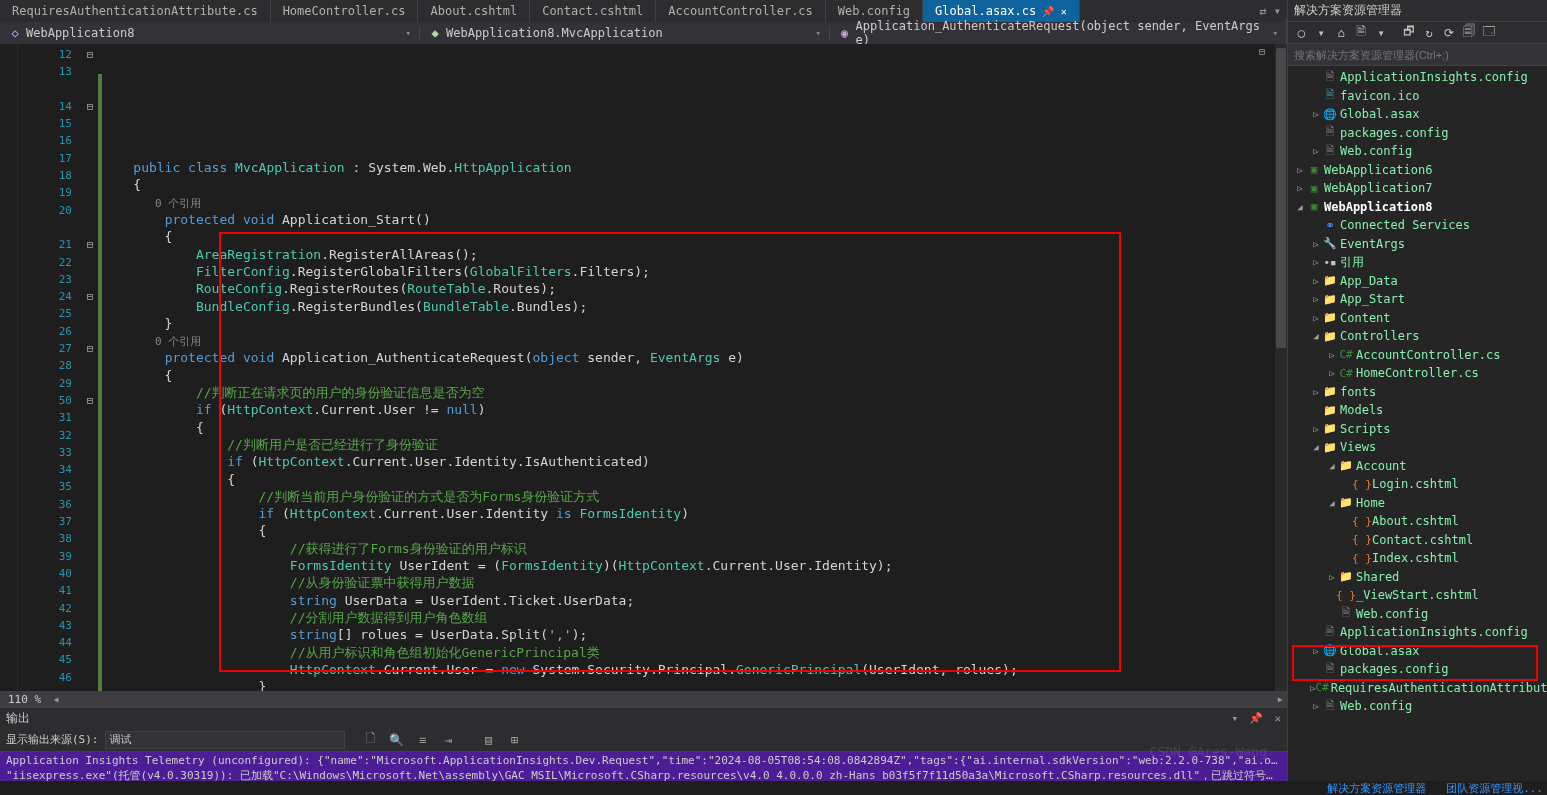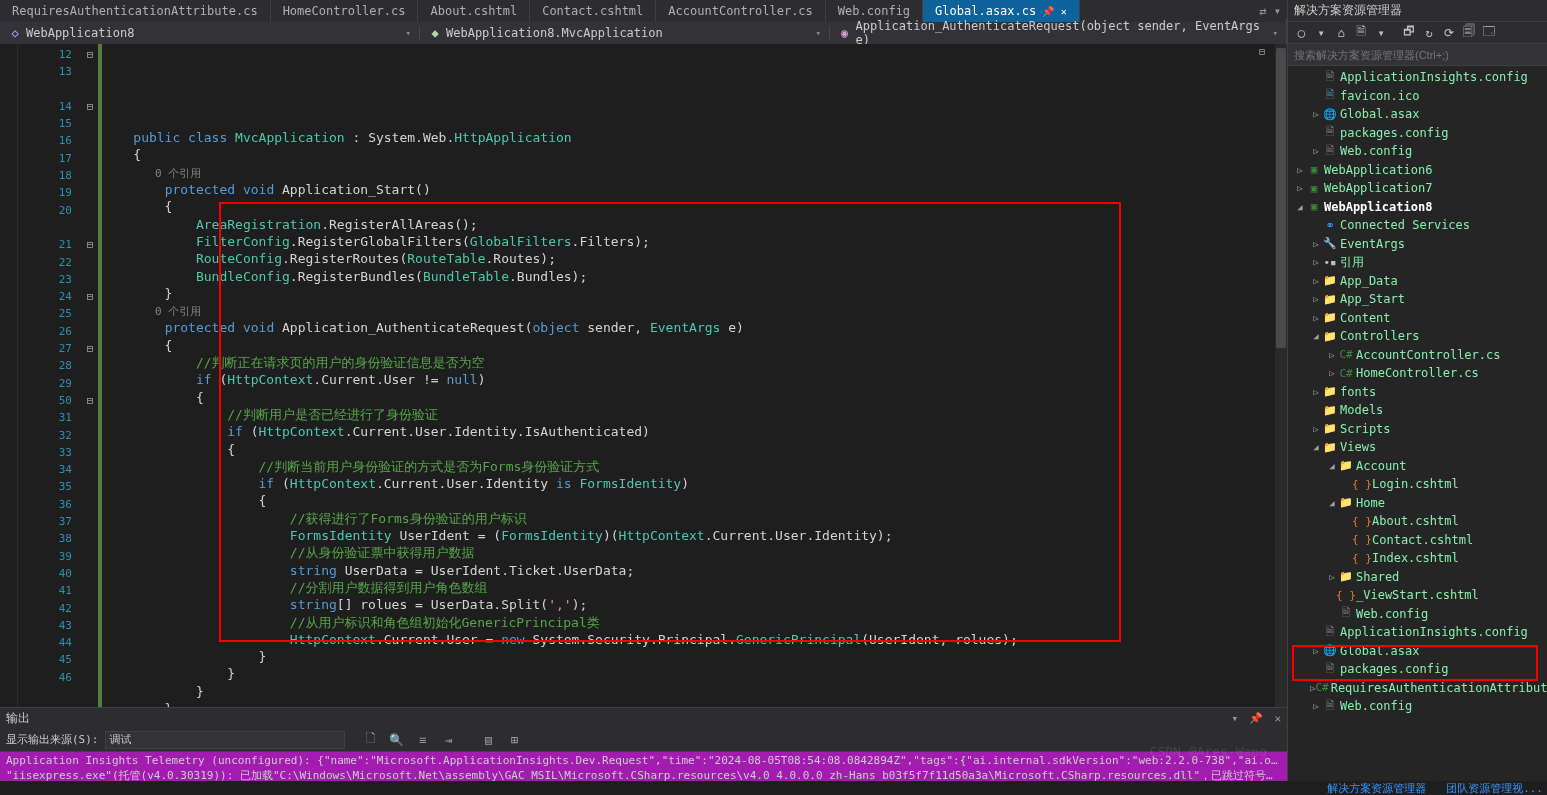--- a/index.html
+++ b/index.html
@@ -32,38 +32,38 @@
 .crumb-icon { width: 14px; height: 14px; display: inline-flex; align-items: center; justify-content: center; }
 .crumb .chev { color: #888; font-size: 9px; }
 .icon-csharp { color:#b4a0ff; } .icon-class{color:#b8d7a3;} .icon-method{color:#d4a3d4;}
 
 
 .editor-wrap { flex: 1; display: flex; overflow: hidden; position: relative; background: #1e1e1e; }
 .margin-col { width: 18px; background: #1e1e1e; border-right: 1px solid #2a2a2a; }
 .gutter { width: 64px; text-align: right; padding-right: 10px; color: #2b91af; font-family: Consolas, monospace; font-size: 11px; line-height: 17.3px; padding-top: 2px; user-select: none; position: relative; }
 .fold-col { width: 16px; font-family: Consolas, monospace; font-size: 11px; color: #a0a0a0; line-height: 17.3px; padding-top: 2px; user-select: none; text-align: center; }
 .fold-col .f { cursor: pointer; display: block; height: 17.3px; }
-.code-area { flex: 1; font-family: Consolas, monospace; font-size: 13px; line-height: 17.3px; padding-top: 16px; white-space: pre; position: relative; }
+.code-area { flex: 1; font-family: Consolas, monospace; font-size: 13px; line-height: 17.3px; padding-top: 16px; white-space: pre; position: relative; margin-top: 30px; }
 .code-line { height: 17.3px; padding-left: 4px; }
 .change-bar { position: absolute; left: 0; top: 0; width: 4px; background: #577b3a; height: 100%; }
 .red-box { position: absolute; border: 2px solid #f40000; pointer-events: none; z-index: 5; }
 .rb1 { left: 121px; top: 158px; width: 902px; height: 440px; }
 .scroll-ov { position: absolute; right: 0; top: 0; width: 12px; height: 100%; background: #2a2a2a; }
 .scroll-ov .thumb { position: absolute; top: 4px; right: 1px; width: 10px; height: 300px; background: #4a4a4a; border-radius: 2px; }
 .bottom-scroll { height: 16px; background: #3e3e42; display: flex; align-items: center; }
 .bottom-scroll .zoom { padding: 0 8px; color: #ccc; font-size: 11px; }
 .bottom-scroll .track { flex: 1; background: #3e3e42; height: 14px; margin: 0 14px; position: relative; }
 .bottom-scroll .btn { width: 14px; text-align: center; color: #999; }
 .corner-icon { position: absolute; top: 2px; right: 14px; width: 14px; height: 14px; font-size: 10px; color: #999; }
 
 
 .kw { color: #569cd6; } .cls { color: #4ec9b0; } .str { color: #d69d85; } .cmt { color: #57a64a; } .ref { color: #848484; font-size: 11px; }
 
 
-.output-pane { height: 74px; background: #a21caf; border-top: 1px solid #3f3f46; display: flex; flex-direction: column; }
+.output-pane { height: 74px; background: #4c1d95; border-top: 1px solid #3f3f46; display: flex; flex-direction: column; }
 .out-head { display: flex; height: 20px; align-items: center; padding: 0 6px; background: #2d2d30; }
 .out-head .title { font-size: 12px; color: #ccc; flex: 0 0 auto; }
 .out-head .spacer { flex: 1; }
 .out-head .btns span { margin-left: 4px; color: #999; cursor: pointer; font-size: 11px; }
 .out-toolbar { display: flex; height: 24px; align-items: center; padding: 0 6px; gap: 6px; background: #2d2d30; border-bottom: 1px solid #3f3f46; }
 .out-toolbar .lbl { font-size: 11px; color: #ccc; }
 .out-toolbar select, .out-toolbar .combo { background: #333337; color: #ccc; border: 1px solid #3f3f46; font-size: 11px; height: 18px; padding: 0 4px; width: 240px; }
 .out-toolbar .tbtn { width: 20px; height: 18px; display: inline-flex; align-items: center; justify-content: center; color: #999; cursor: pointer; font-size: 12px; }
 .out-body { flex: 1; font-family: Consolas, monospace; font-size: 11px; color: #ccc; padding: 2px 6px; overflow: hidden; white-space: nowrap; }
 .out-line { height: 14px; overflow: hidden; text-overflow: ellipsis; }
@@ -213,20 +213,26 @@
         </div>
       <div class="code-area" id="code">
         <div class="change-bar"></div>
         <div class="red-box rb1"></div>
       <div class="code-line">    <span class="kw">public</span> <span class="kw">class</span> <span class="cls">MvcApplication</span> : System.Web.<span class="cls">HttpApplication</span></div><div class="code-line">    {</div><div class="code-line"><span class="ref">        0 个引用</span></div><div class="code-line">        <span class="kw">protected</span> <span class="kw">void</span> Application_Start()</div><div class="code-line">        {</div><div class="code-line">            <span class="cls">AreaRegistration</span>.RegisterAllAreas();</div><div class="code-line">            <span class="cls">FilterConfig</span>.RegisterGlobalFilters(<span class="cls">GlobalFilters</span>.Filters);</div><div class="code-line">            <span class="cls">RouteConfig</span>.RegisterRoutes(<span class="cls">RouteTable</span>.Routes);</div><div class="code-line">            <span class="cls">BundleConfig</span>.RegisterBundles(<span class="cls">BundleTable</span>.Bundles);</div><div class="code-line">        }</div><div class="code-line"><span class="ref">        0 个引用</span></div><div class="code-line">        <span class="kw">protected</span> <span class="kw">void</span> Application_AuthenticateRequest(<span class="kw">object</span> sender, <span class="cls">EventArgs</span> e)</div><div class="code-line">        {</div><div class="code-line"><span class="cmt">            //判断正在请求页的用户的身份验证信息是否为空</span></div><div class="code-line">            <span class="kw">if</span> (<span class="cls">HttpContext</span>.Current.User != <span class="kw">null</span>)</div><div class="code-line">            {</div><div class="code-line"><span class="cmt">                //判断用户是否已经进行了身份验证</span></div><div class="code-line">                <span class="kw">if</span> (<span class="cls">HttpContext</span>.Current.User.Identity.IsAuthenticated)</div><div class="code-line">                {</div><div class="code-line"><span class="cmt">                    //判断当前用户身份验证的方式是否为Forms身份验证方式</span></div><div class="code-line">                    <span class="kw">if</span> (<span class="cls">HttpContext</span>.Current.User.Identity <span class="kw">is</span> <span class="cls">FormsIdentity</span>)</div><div class="code-line">                    {</div><div class="code-line"><span class="cmt">                        //获得进行了Forms身份验证的用户标识</span></div><div class="code-line">                        <span class="cls">FormsIdentity</span> UserIdent = (<span class="cls">FormsIdentity</span>)(<span class="cls">HttpContext</span>.Current.User.Identity);</div><div class="code-line"><span class="cmt">                        //从身份验证票中获得用户数据</span></div><div class="code-line">                        <span class="kw">string</span> UserData = UserIdent.Ticket.UserData;</div><div class="code-line"><span class="cmt">                        //分割用户数据得到用户角色数组</span></div><div class="code-line">                        <span class="kw">string</span>[] rolues = UserData.Split(<span class="str">','</span>);</div><div class="code-line"><span class="cmt">                        //从用户标识和角色组初始化GenericPrincipal类</span></div><div class="code-line">                        <span class="cls">HttpContext</span>.Current.User = <span class="kw">new</span> System.Security.Principal.<span class="cls">GenericPrincipal</span>(UserIdent, rolues);</div><div class="code-line">                    }</div><div class="code-line">                }</div><div class="code-line">            }</div><div class="code-line">        }</div></div>
       <div class="scroll-ov">
         <div class="thumb"></div>
       </div>
       <div class="corner-icon">⊟</div>
     </div>
+    <div class="bottom-scroll">
+      <span class="zoom">110 %</span>
+      <span class="btn">◂</span>
+      <span class="track"></span>
+      <span class="btn">▸</span>
+    </div>
 
     <div class="output-pane">
       <div class="out-head">
         <span class="title">输出</span>
         <span class="spacer"></span>
         <span class="btns">
           <span>▾</span>
           <span>📌</span>
           <span>✕</span>
         </span>

